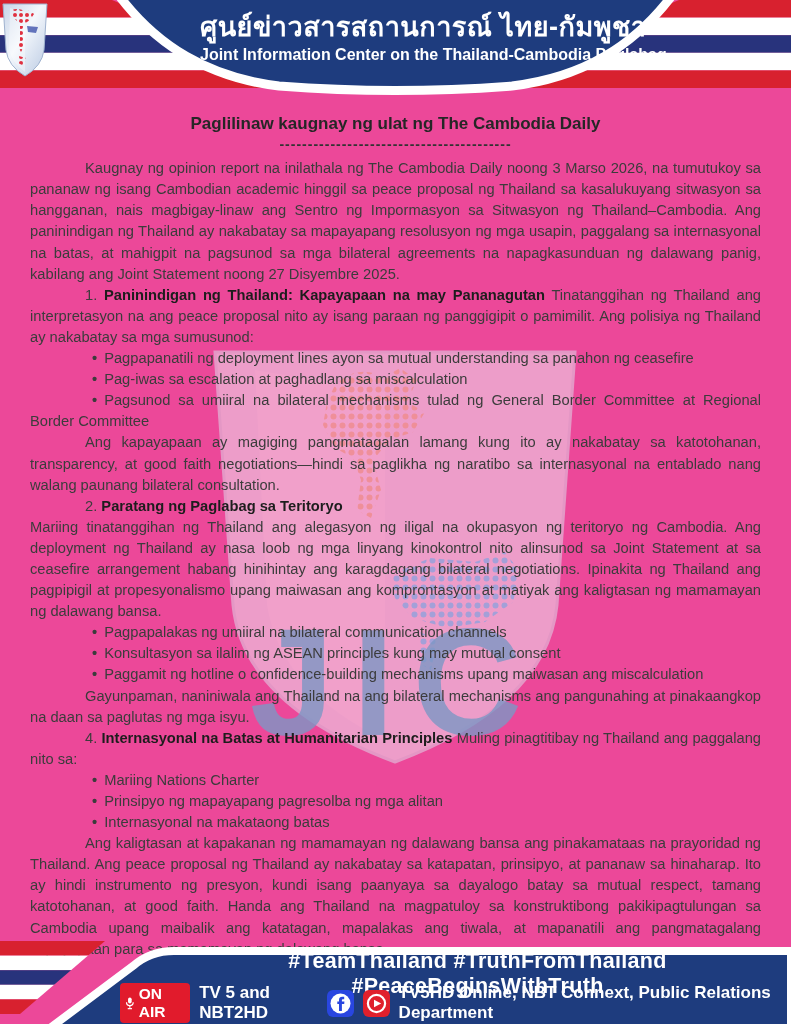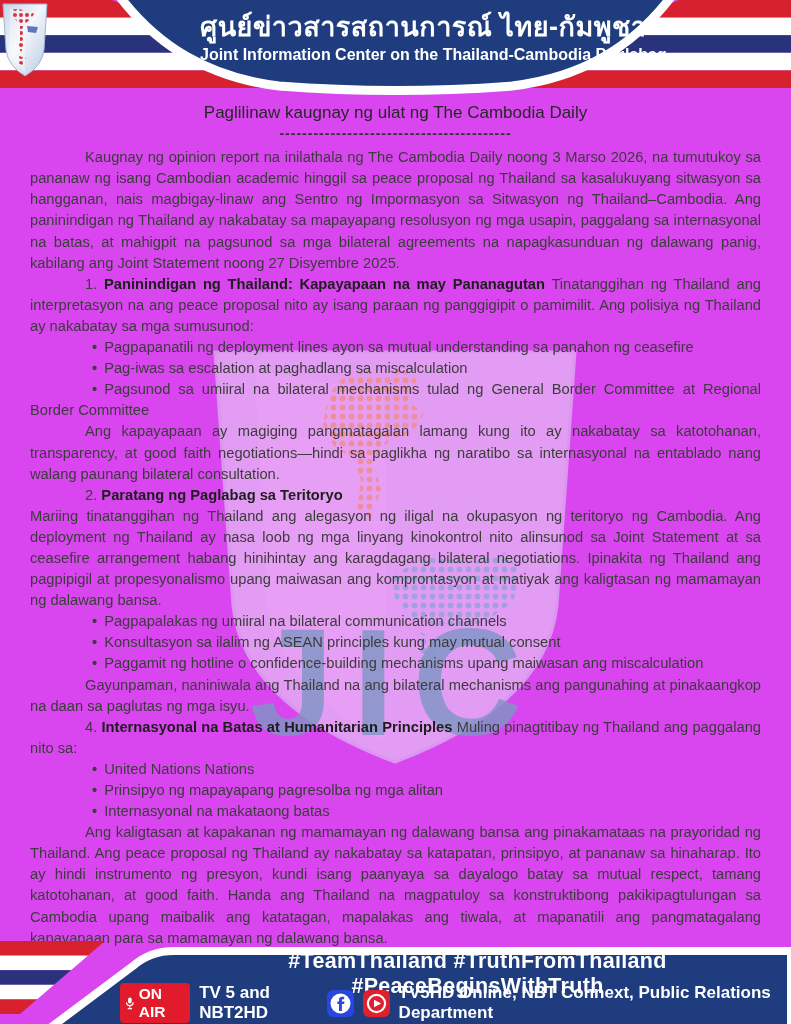--- a/index.html
+++ b/index.html
@@ -1,30 +1,30 @@
 <!DOCTYPE html>
 <html><head>
 <meta charset="utf-8">
 <style>
   html,body{margin:0;padding:0;background:#888;}
-  .page{position:relative;width:791px;height:1024px;background:#d946ef;overflow:hidden;
+  .page{position:relative;width:791px;height:1024px;background:#ec4899;overflow:hidden;
         font-family:"Liberation Sans","DejaVu Sans",sans-serif;margin:0 auto;}
 
   
   .header{position:absolute;top:0;left:0;width:791px;height:95px;}
   .header svg{position:absolute;top:0;left:0;}
   .header-text{position:absolute;left:200px;top:10px;color:#fff;}
   .title-thai{font-size:27px;font-weight:bold;line-height:34px;letter-spacing:.5px;}
   .title-en{font-size:16px;font-weight:bold;line-height:22px;}
   .logo{position:absolute;left:138px;top:7px;}
 
   
   .doc{position:absolute;left:30px;top:95px;width:731px;color:#3c3c3c;
        font-size:14.7px;line-height:21.1px;text-align:justify;}
-  .doc-title{text-align:center;font-size:17px;font-weight:400;color:#262626;margin:7px 0 0;}
+  .doc-title{text-align:center;font-size:17px;font-weight:700;color:#262626;margin:18px 0 0;}
   .dashline{text-align:center;font-weight:600;color:#333;margin:0 0 3px;letter-spacing:1px;font-size:14px;}
   .para{margin:0;}
   .ind{text-indent:55px;}
   .bullet{text-indent:62px;margin:0;}
   .bullet .dot{font-weight:bold;margin-right:7px;}
   .sechead{color:#1d1d1d;}
   .sig-block{text-align:center;margin-top:16px;color:#2a2a2a;}
   .sig-dash{font-weight:600;letter-spacing:1px;font-size:14px;}
 
   
@@ -145,21 +145,21 @@
     <p class="bullet"><span class="dot">•</span><span>Pagpapalakas ng umiiral na bilateral communication channels</span></p>
     <p class="bullet"><span class="dot">•</span><span>Konsultasyon sa ilalim ng ASEAN principles kung may mutual consent</span></p>
     <p class="bullet"><span class="dot">•</span><span>Paggamit ng hotline o confidence-building mechanisms upang maiwasan ang miscalculation</span></p>
     <p class="para ind">Gayunpaman, naniniwala ang Thailand na ang bilateral mechanisms ang pangunahing at pinakaangkop na daan sa paglutas ng mga isyu.</p>
 
     <p class="para ind">
       <span>4.</span>
       <b class="sechead">Internasyonal na Batas at Humanitarian Principles</b>
       <span>Muling pinagtitibay ng Thailand ang paggalang nito sa:</span>
     </p>
-    <p class="bullet"><span class="dot">•</span><span>United Nations Nations</span></p>
+    <p class="bullet"><span class="dot">•</span><span>Mariing Nations Charter</span></p>
     <p class="bullet"><span class="dot">•</span><span>Prinsipyo ng mapayapang pagresolba ng mga alitan</span></p>
     <p class="bullet"><span class="dot">•</span><span>Internasyonal na makataong batas</span></p>
 
     <p class="para ind">Ang kaligtasan at kapakanan ng mamamayan ng dalawang bansa ang pinakamataas na prayoridad ng Thailand. Ang peace proposal ng Thailand ay nakabatay sa katapatan, prinsipyo, at pananaw sa hinaharap. Ito ay hindi instrumento ng presyon, kundi isang paanyaya sa dayalogo batay sa mutual respect, tamang katotohanan, at good faith. Handa ang Thailand na magpatuloy sa konstruktibong pakikipagtulungan sa Cambodia upang maibalik ang katatagan, mapalakas ang tiwala, at mapanatili ang pangmatagalang kapayapaan para sa mamamayan ng dalawang bansa.</p>
 
     <div class="sig-block">
       <div class="sig-dash">------------------------------------</div>
 
     </div>
   </div>

